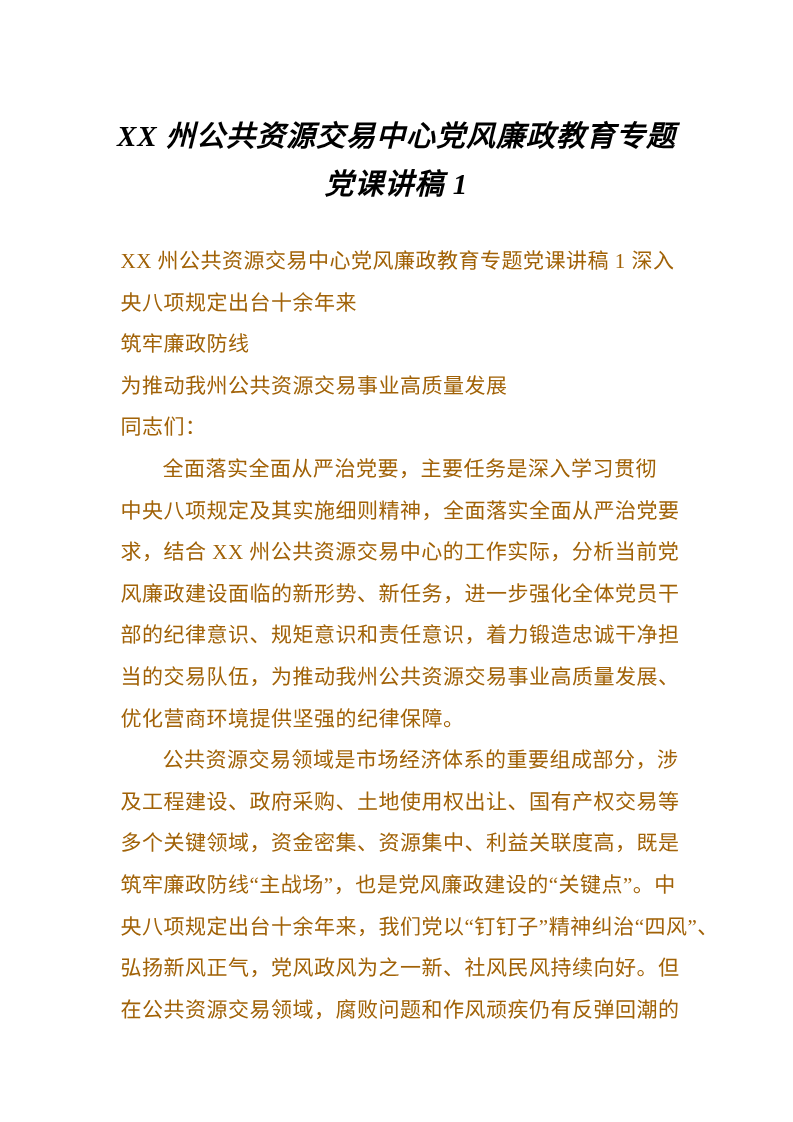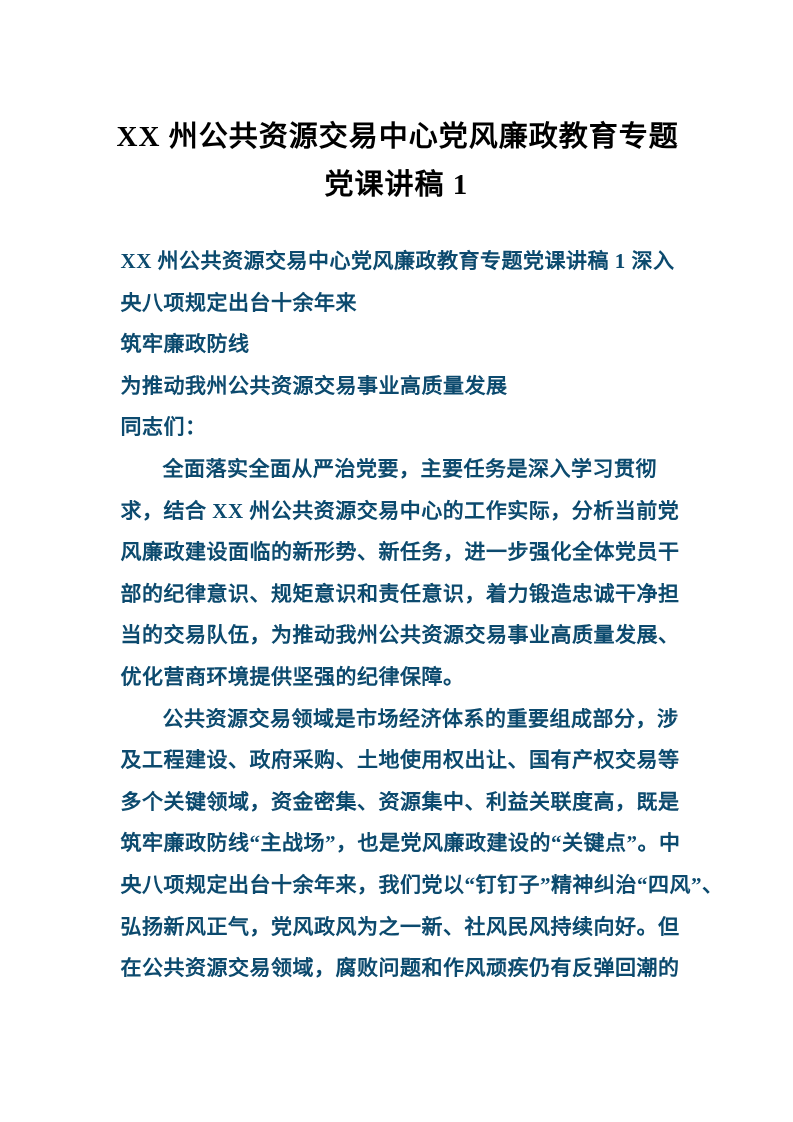--- a/index.html
+++ b/index.html
@@ -21,26 +21,27 @@
     margin: 0 auto;
     text-align: center;
     color: #000000;
     font-weight: 700;
     font-size: 29px;
     line-height: 48px;
     letter-spacing: 1px;
   }
   .doc-title .title-line {
     white-space: nowrap;
+    font-style: italic;
   }
   .doc-body {
     width: 552px;
     margin: 33px auto 0 auto;
-    color: #0c4a6e;
-    font-weight: 700;
+    color: #a16207;
+    font-weight: 400;
     font-size: 21px;
     line-height: 41.6px;
     letter-spacing: 0.5px;
   }
   .body-line {
     white-space: nowrap;
     text-align: justify;
   }
   .body-line.indent {
     text-indent: 2em;
@@ -56,20 +57,21 @@
     <div class="title-line">党课讲稿 1</div>
   </div>
 
   <div class="doc-body">
     <div class="body-line">XX 州公共资源交易中心党风廉政教育专题党课讲稿 1 深入</div>
     <div class="body-line">央八项规定出台十余年来</div>
     <div class="body-line">筑牢廉政防线</div>
     <div class="body-line">为推动我州公共资源交易事业高质量发展</div>
     <div class="body-line">同志们：</div>
     <div class="body-line indent">全面落实全面从严治党要，主要任务是深入学习贯彻</div>
+    <div class="body-line">中央八项规定及其实施细则精神，全面落实全面从严治党要</div>
     <div class="body-line">求，结合 XX 州公共资源交易中心的工作实际，分析当前党</div>
     <div class="body-line">风廉政建设面临的新形势、新任务，进一步强化全体党员干</div>
     <div class="body-line">部的纪律意识、规矩意识和责任意识，着力锻造忠诚干净担</div>
     <div class="body-line">当的交易队伍，为推动我州公共资源交易事业高质量发展、</div>
     <div class="body-line">优化营商环境提供坚强的纪律保障。</div>
     <div class="body-line indent">公共资源交易领域是市场经济体系的重要组成部分，涉</div>
     <div class="body-line">及工程建设、政府采购、土地使用权出让、国有产权交易等</div>
     <div class="body-line">多个关键领域，资金密集、资源集中、利益关联度高，既是</div>
     <div class="body-line">筑牢廉政防线“主战场”，也是党风廉政建设的“关键点”。中</div>
     <div class="body-line">央八项规定出台十余年来，我们党以“钉钉子”精神纠治“四风”、</div>

